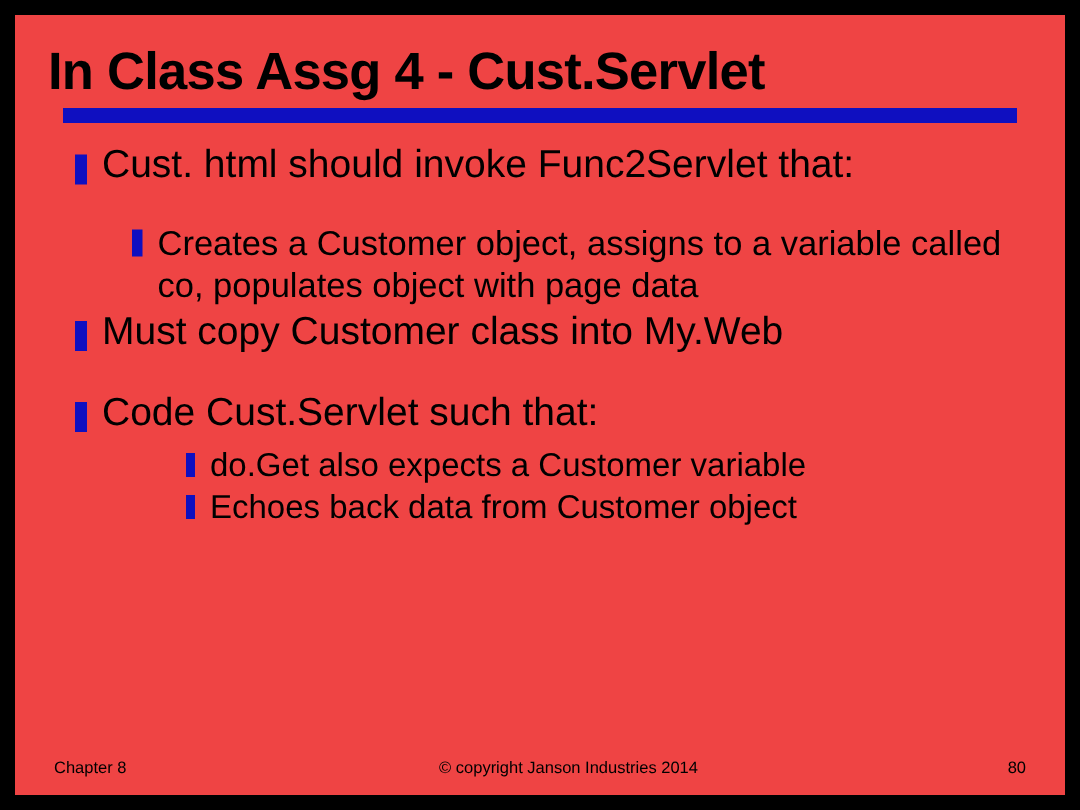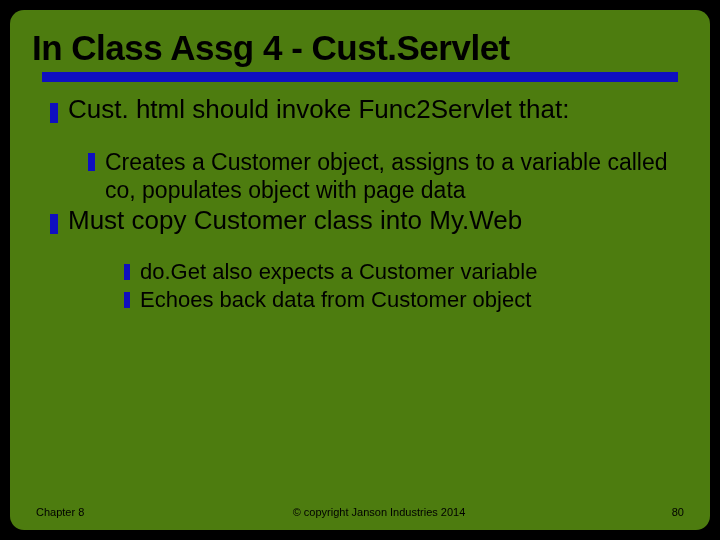--- a/index.html
+++ b/index.html
@@ -1,22 +1,21 @@
 <!DOCTYPE html>
 <html><head>
 <meta charset="utf-8">
 <style>
   * { margin: 0; padding: 0; box-sizing: border-box; }
   html, body { width: 720px; height: 540px; background: #000; font-family: Verdana, Arial, sans-serif; }
   .slide {
     position: absolute;
     top: 10px; left: 10px;
     width: 700px; height: 520px;
-    background: #4d7c0f;
-    border-radius: 14px;
+    background: #ef4444;
   }
   .title {
     font-family: "Arial Black", Arial, sans-serif;
     font-weight: 900;
     font-size: 35px;
     color: #000;
     padding: 18px 22px 4px 22px;
     letter-spacing: -0.5px;
   }
   .hr {
@@ -98,20 +97,24 @@
     <div class="lvl2">
       <div class="bullet sm"></div>
       <div>Creates a Customer object, assigns to a variable called co, populates object with page data</div>
     </div>
 
     <div class="lvl1">
       <div class="bullet"></div>
       <div>Must copy Customer class into My.Web</div>
     </div>
 
+    <div class="lvl1 tight">
+      <div class="bullet"></div>
+      <div>Code Cust.Servlet such that:</div>
+    </div>
 
     <div class="lvl3">
       <div class="bullet xs"></div>
       <div>do.Get also expects a Customer variable</div>
     </div>
     <div class="lvl3">
       <div class="bullet xs"></div>
       <div>Echoes back data from Customer object</div>
     </div>
 

